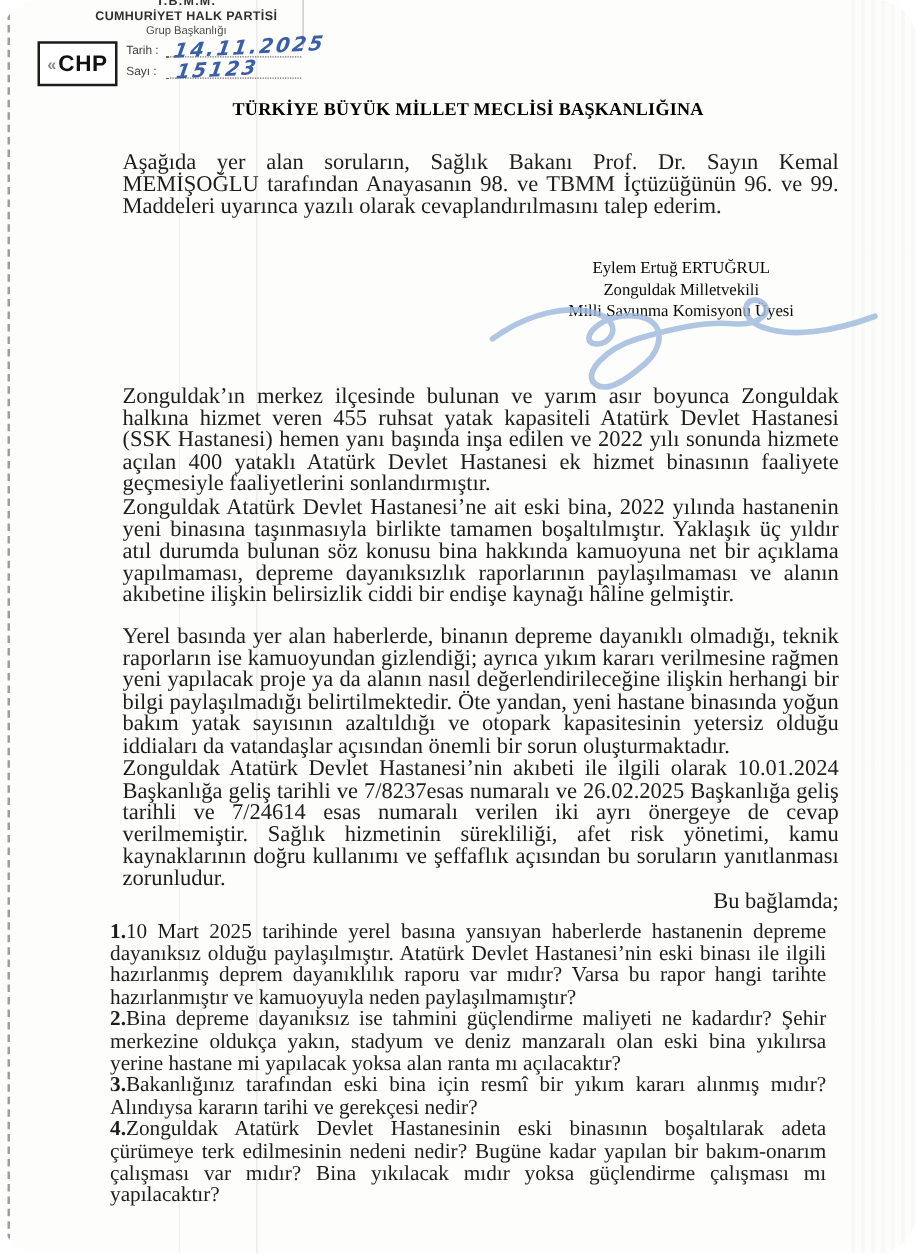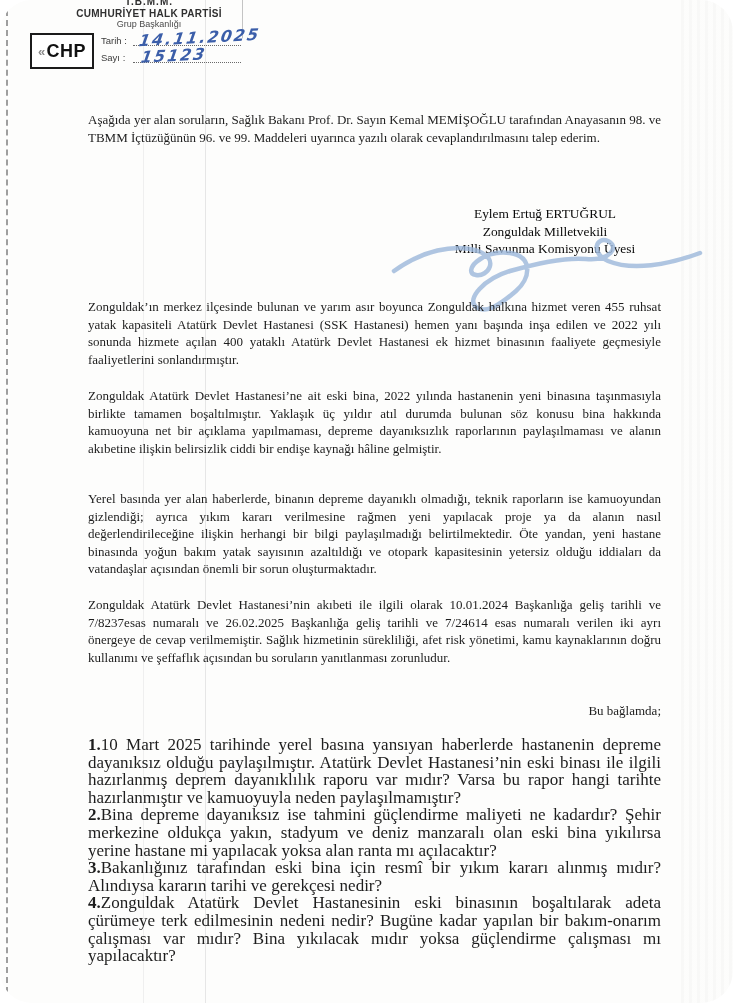--- a/index.html
+++ b/index.html
@@ -52,21 +52,21 @@
   .hand-date { left:38px; top:-6px; font-size:16px; }
   .hand-sayi { left:40px; top:-5px; font-size:16px; }
 
   
   .doc-title {
     position:absolute; left:88px; top:80px; width:573px; text-align:center;
     font-weight:bold; font-size:14.5px; letter-spacing:.2px; color:#000;
   }
   .body-text {
     position:absolute; left:88px; width:573px;
-    font-size:13px; line-height:17.6px; text-align:justify; margin:0;
+    font-size:18px; line-height:17.6px; text-align:justify; margin:10px;
   }
   .p-intro { top:111px; }
   .p2 { top:298px; }
   .p3 { top:387px; }
   .p4 { top:490px; }
   .p5 { top:596px; }
   .p-lead { top:702px; text-align:right; }
 
   .sig-block {
     position:absolute; left:380px; top:205px; width:330px; text-align:center;
@@ -106,20 +106,21 @@
           <span class="hand hand-date">14.11.2025</span>
         </div>
         <div class="stamp-row">
           <span class="stamp-label">Sayı :</span><span class="dotline"></span>
           <span class="hand hand-sayi">15123</span>
         </div>
       </div>
     </div>
   </div>
 
+  <div class="doc-title">TÜRKİYE BÜYÜK MİLLET MECLİSİ BAŞKANLIĞINA</div>
 
   <p class="body-text p-intro">Aşağıda yer alan soruların, Sağlık Bakanı Prof. Dr. Sayın Kemal MEMİŞOĞLU tarafından Anayasanın 98. ve TBMM İçtüzüğünün 96. ve 99. Maddeleri uyarınca yazılı olarak cevaplandırılmasını talep ederim.</p>
 
   <div class="sig-block">
     <div>Eylem Ertuğ ERTUĞRUL</div>
     <div>Zonguldak Milletvekili</div>
     <div>Milli Savunma Komisyonu Üyesi</div>
   </div>
   <svg class="sig-svg" width="330" height="85" viewBox="0 0 330 85">
     <path d="M6,44 C34,24 66,16 90,24 C112,32 100,50 88,48 C74,46 92,22 122,26 C146,30 142,52 128,64 C114,76 98,88 88,80 C78,72 96,52 122,44 C150,36 176,30 198,32 C222,34 232,20 220,14 C208,9 202,26 220,34 C244,44 280,38 312,26" fill="none" stroke-width="4.5" stroke-linecap="round" stroke-linejoin="round" opacity="0.8" stroke="#9bb7da"></path>

